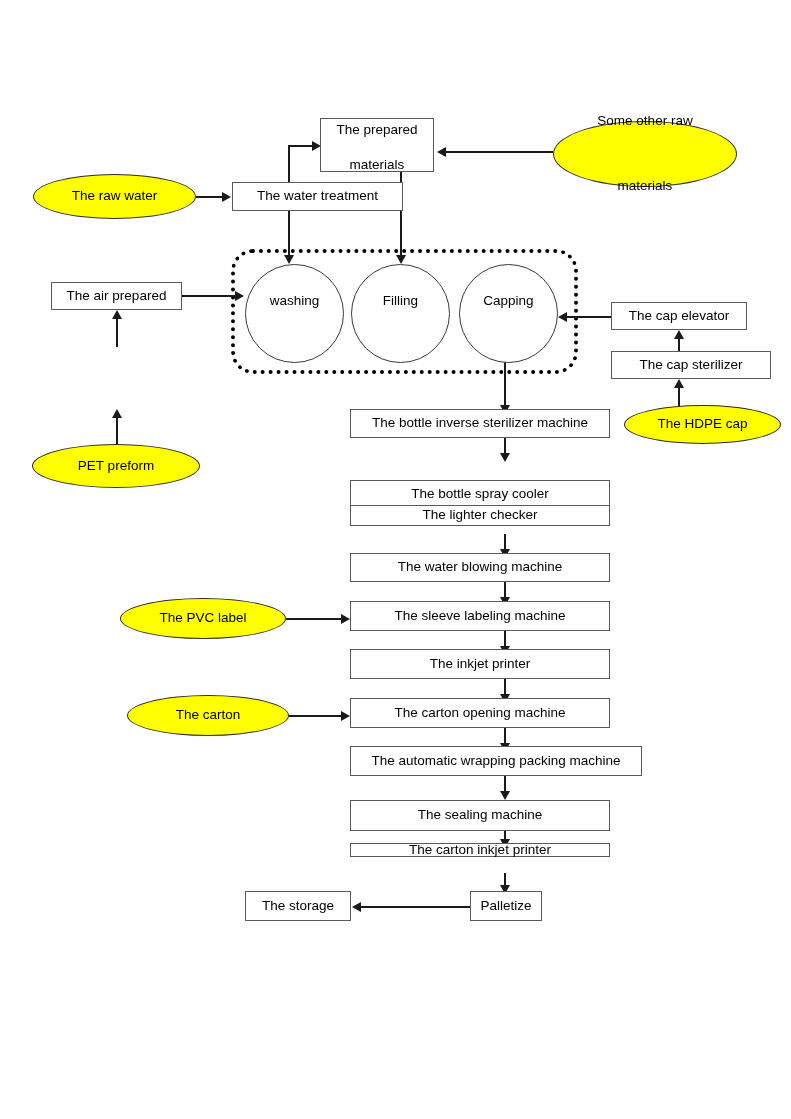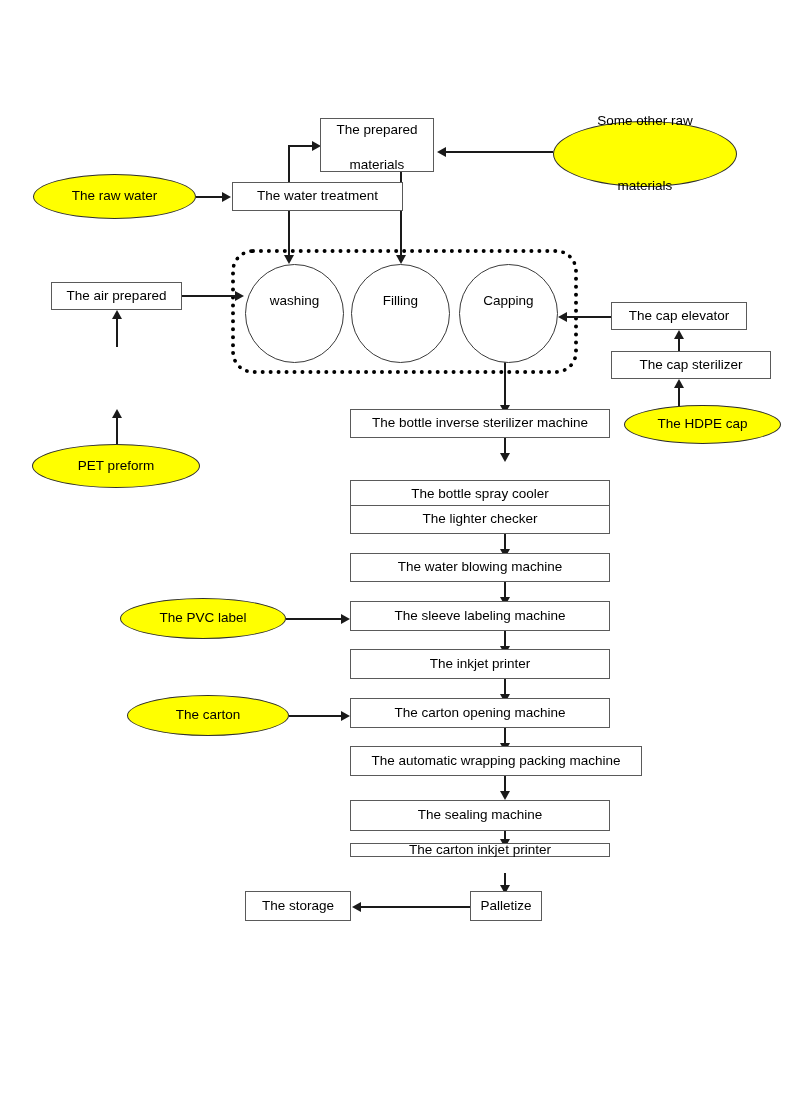--- a/index.html
+++ b/index.html
@@ -197,21 +197,21 @@
   <div class="conn v" style="left:504px; top:438px; height:20px;"></div>
   <div class="arrow down" style="left:500px; top:453px;"></div>
 
   <div class="node box" style="left:350px; top:432px; width:260px; height:29px;margin-top:48px;">
     <span>The bottle spray cooler</span>
   </div>
 
   <div class="conn v" style="left:504px; top:486px; height:20px;"></div>
   <div class="arrow down" style="left:500px; top:501px;"></div>
 
-  <div class="node box" style="left:350px; top:505px; width:260px; height:29px;">
+  <div class="node box" style="left:350px; top:505px; width:260px; height:21px;">
     <span>The lighter checker</span>
   </div>
 
   <div class="conn v" style="left:504px; top:534px; height:20px;"></div>
   <div class="arrow down" style="left:500px; top:549px;"></div>
 
   <div class="node box" style="left:350px; top:553px; width:260px; height:29px;">
     <span>The water blowing machine</span>
   </div>
 

